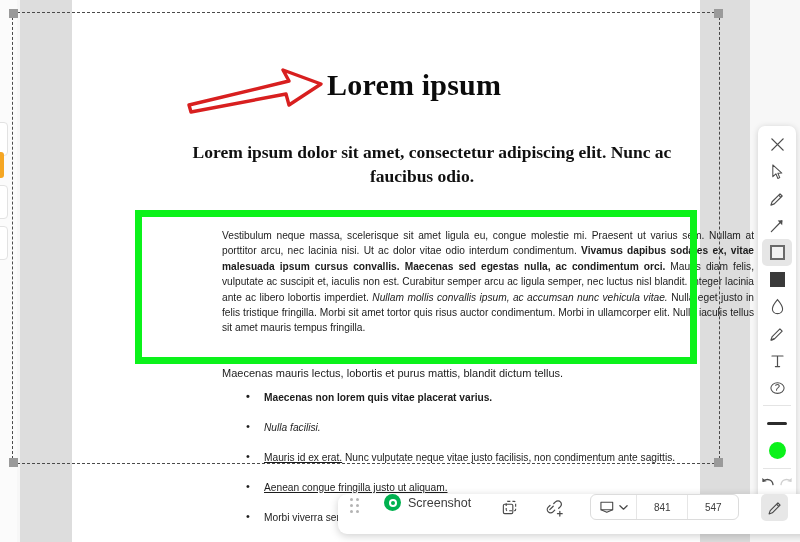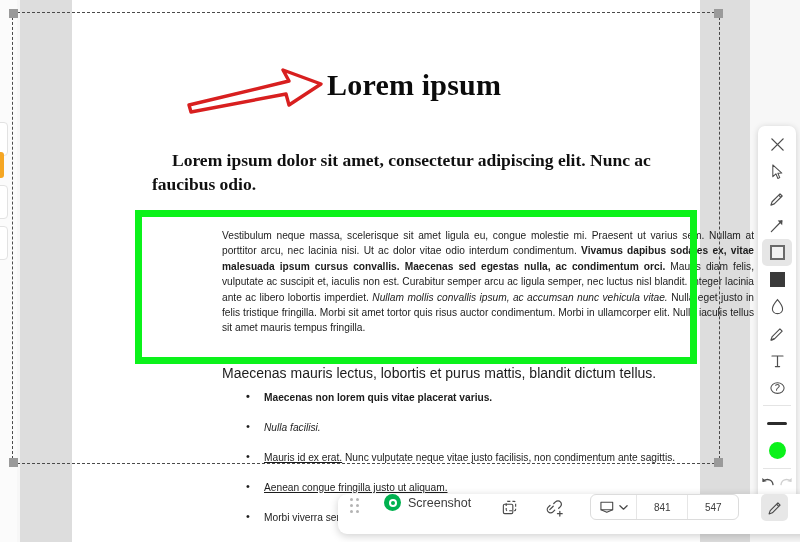--- a/index.html
+++ b/index.html
@@ -42,24 +42,25 @@
   .sel-handle.bl { left: -4px; bottom: -4px; }
   .sel-handle.br { right: -4px; bottom: -4px; }
 
   
   .doc-title {
     position: absolute; left: 255px; top: 68px;
     font-family: "Liberation Serif", serif;
     font-size: 30px; font-weight: bold; color: #0b0b0b; letter-spacing: .2px; text-align: center;
   }
   .doc-subtitle {
-    position: absolute; left: 80px; top: 148px; width: 540px;
+    position: absolute; left: 80px; top: 140px; width: 540px;
     font-family: "Liberation Serif", serif;
     font-size: 17.5px; font-weight: bold; color: #101010; line-height: 24px;
     text-indent: 20px;
+    text-align: center;
   }
 
   
   .arrow-anno { position: absolute; left: 185px; top: 64px; width: 140px; height: 50px; }
 
   
   .green-box {
     position: absolute; left: 135px; top: 210px; width: 562px; height: 154px;
     border: 7px solid #0bf21a;
     background: transparent;
@@ -68,21 +69,21 @@
   .body-para {
     position: absolute; left: 150px; top: 228px; width: 532px;
     font-size: 10.2px; line-height: 15.4px; color: #1c1c1c;
     text-align: justify;
   }
   .body-para b { font-weight: bold; }
   .body-para i { font-style: italic; }
 
   .after-para {
     position: absolute; left: 150px; top: 365px; width: 520px;
-    font-size: 14px; line-height: 16px; color: #1c1c1c;
+    font-size: 11px; line-height: 16px; color: #1c1c1c;
   }
 
   .bullets { position: absolute; left: 150px; top: 390px; width: 540px; list-style: none; }
   .bullets li {
     position: relative; padding-left: 42px; margin-bottom: 15px;
     font-size: 10.2px; line-height: 15px; color: #1c1c1c;
   }
   .bullets li::before {
     content: "\2022"; position: absolute; left: 24px; top: -1px; font-size: 11px; color: #1c1c1c;
   }

